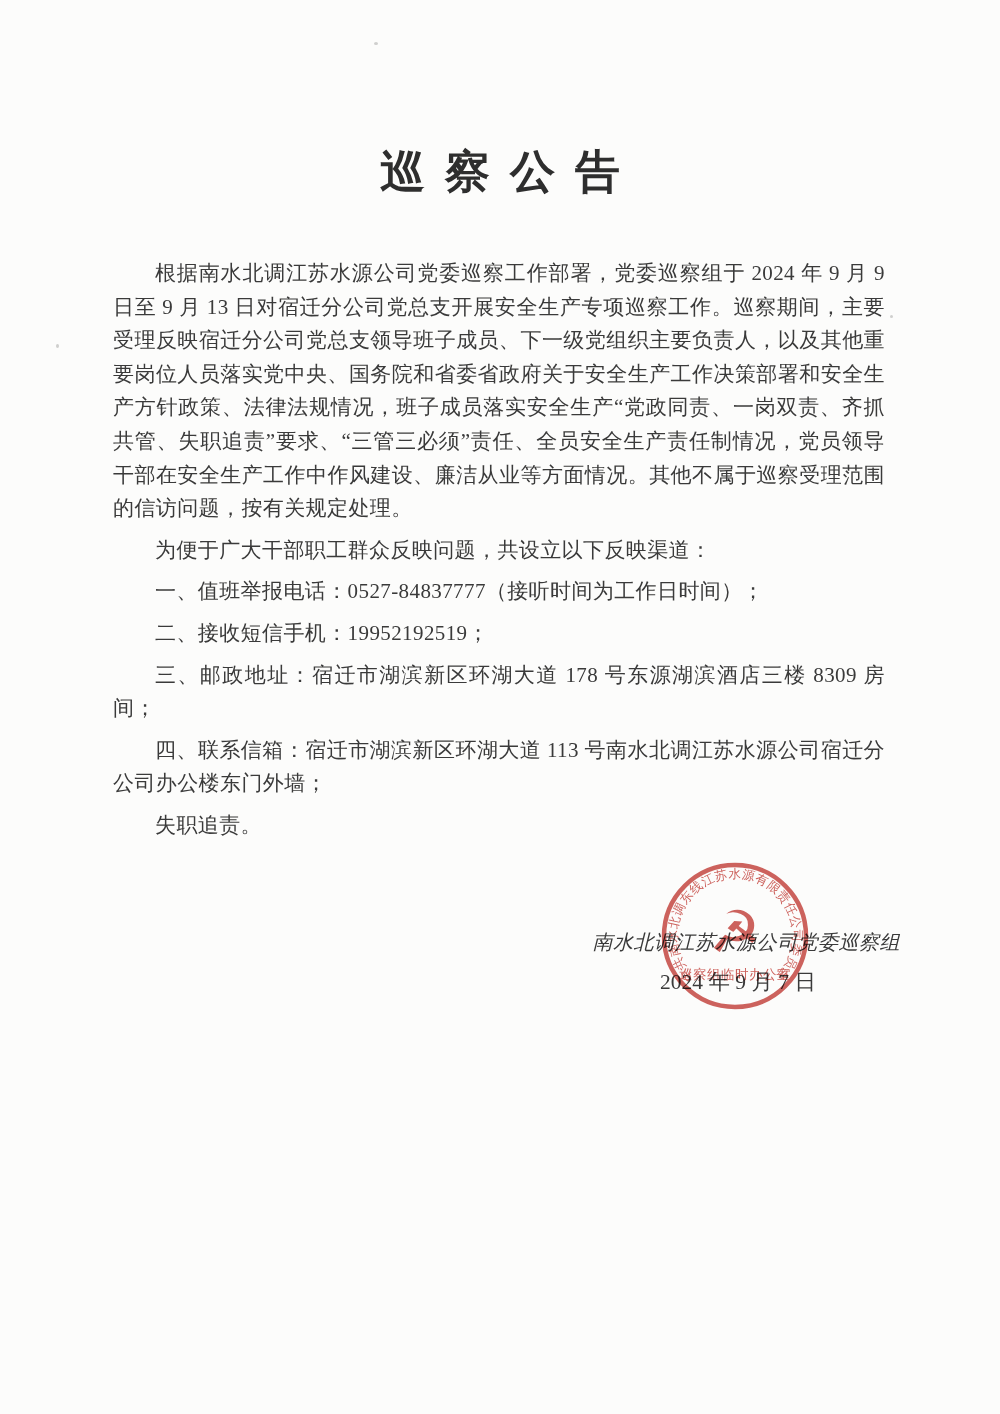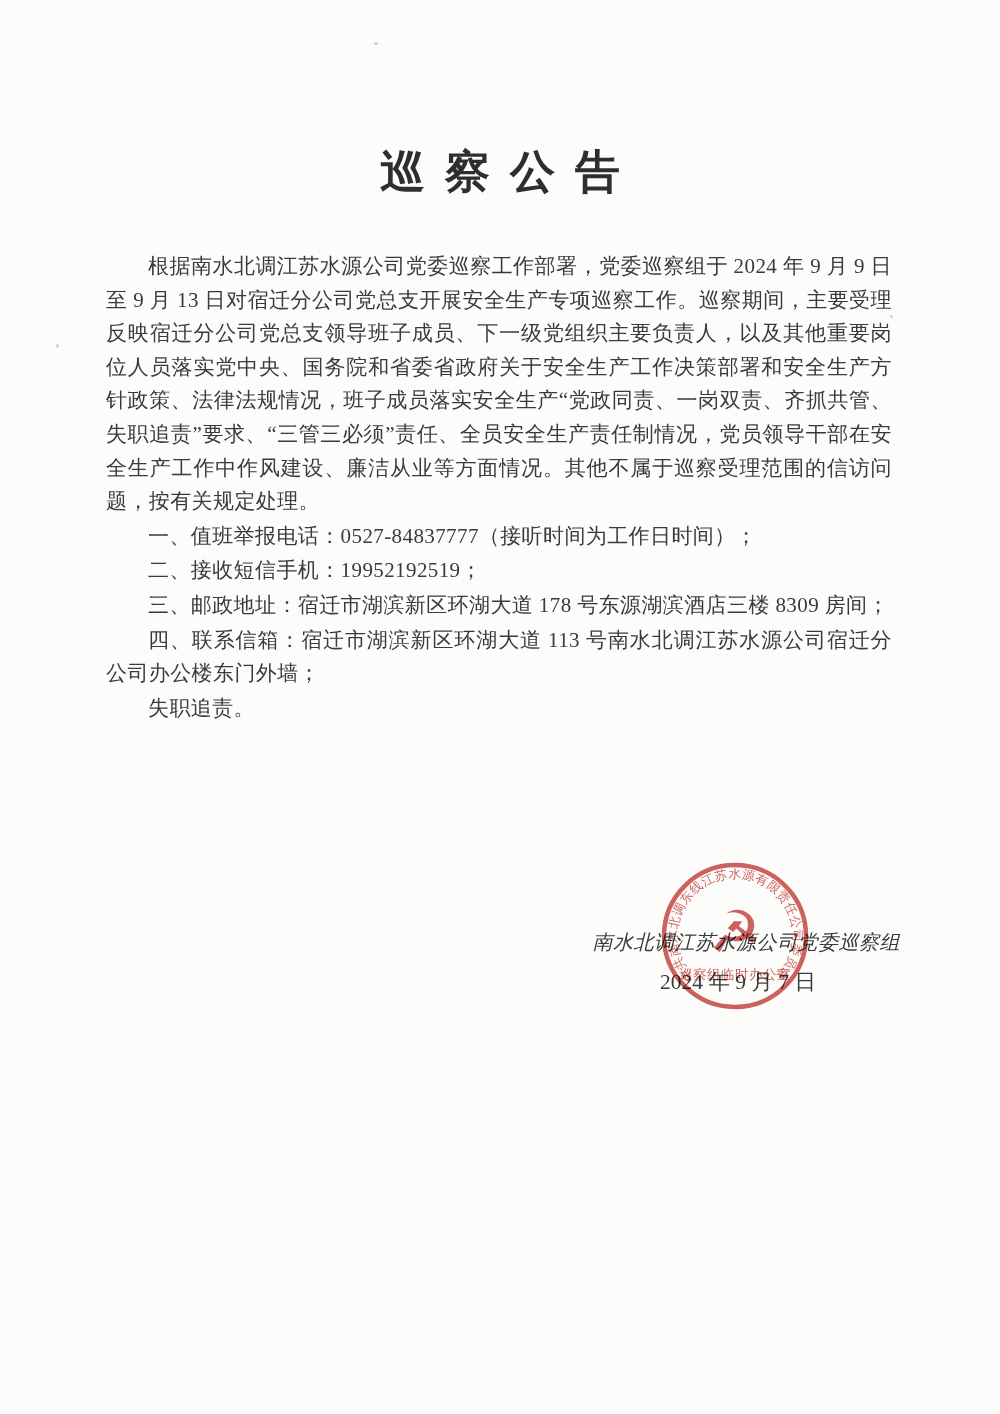--- a/index.html
+++ b/index.html
@@ -18,21 +18,21 @@
     text-align:center;
     font-size:45px;font-weight:700;
     letter-spacing:20px;text-indent:20px;
     color:#2e2e2e;
   }
   .body-text{
     position:absolute;top:249px;left:105px;width:788px;
     font-size:21px;line-height:33.6px;letter-spacing:0.4px;
     text-align:justify;text-justify:inter-character;
   }
-  .body-text p{margin:1px;text-indent:2em;}
+  .body-text p{margin:8px;text-indent:2em;}
   .sig-org{
     position:absolute;top:929px;right:100px;
     font-size:20px;letter-spacing:0.5px;white-space:nowrap;font-style:italic;
   }
   .sig-date{
     position:absolute;top:967px;right:100px;width:324px;
     text-align:center;font-size:21.5px;white-space:nowrap;
   }
   .seal{
     position:absolute;left:635px;top:836px;
@@ -52,20 +52,21 @@
 </style>
 </head>
 <body>
 
 <div class="page">
 
   <h1 class="title">巡察公告</h1>
 
   <div class="body-text">
     <p>根据南水北调江苏水源公司党委巡察工作部署，党委巡察组于 2024 年 9 月 9 日至 9 月 13 日对宿迁分公司党总支开展安全生产专项巡察工作。巡察期间，主要受理反映宿迁分公司党总支领导班子成员、下一级党组织主要负责人，以及其他重要岗位人员落实党中央、国务院和省委省政府关于安全生产工作决策部署和安全生产方针政策、法律法规情况，班子成员落实安全生产“党政同责、一岗双责、齐抓共管、失职追责”要求、“三管三必须”责任、全员安全生产责任制情况，党员领导干部在安全生产工作中作风建设、廉洁从业等方面情况。其他不属于巡察受理范围的信访问题，按有关规定处理。</p>
+    <p>为便于广大干部职工群众反映问题，共设立以下反映渠道：</p>
     <p>一、值班举报电话：0527-84837777（接听时间为工作日时间）；</p>
     <p>二、接收短信手机：19952192519；</p>
     <p>三、邮政地址：宿迁市湖滨新区环湖大道 178 号东源湖滨酒店三楼 8309 房间；</p>
     <p>四、联系信箱：宿迁市湖滨新区环湖大道 113 号南水北调江苏水源公司宿迁分公司办公楼东门外墙；</p>
     <p>失职追责。</p>
   </div>
 
   <div class="sig-org">南水北调江苏水源公司党委巡察组</div>
   <div class="sig-date">2024 年 9 月 7 日</div>
 

